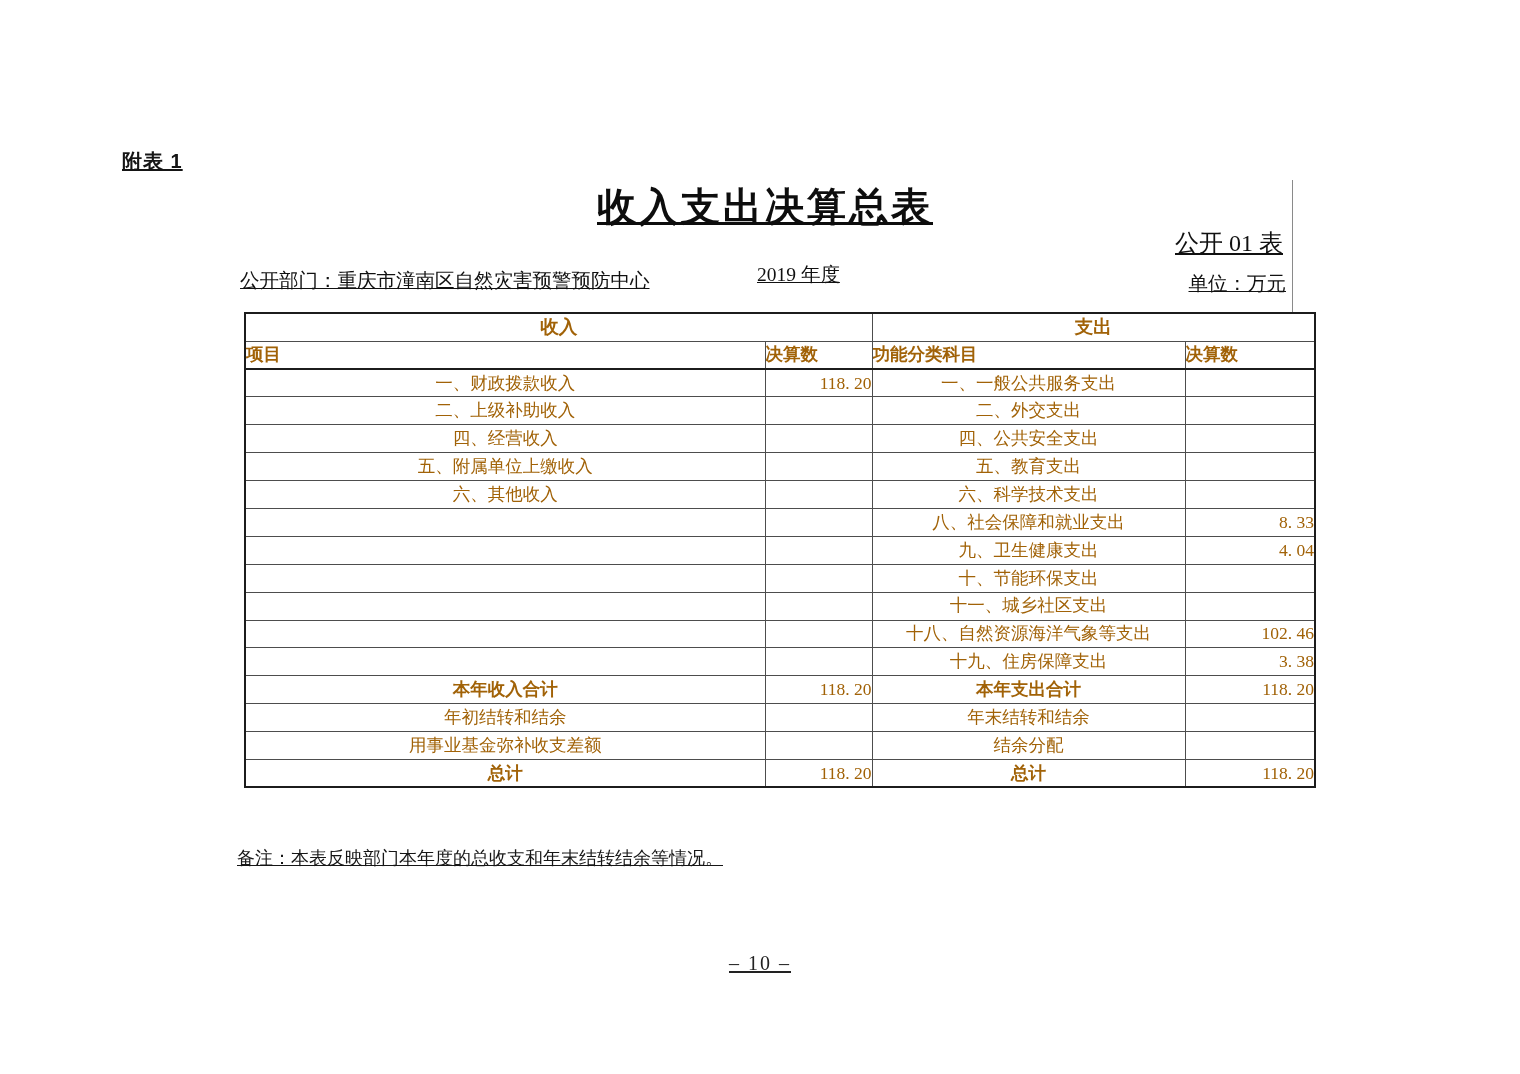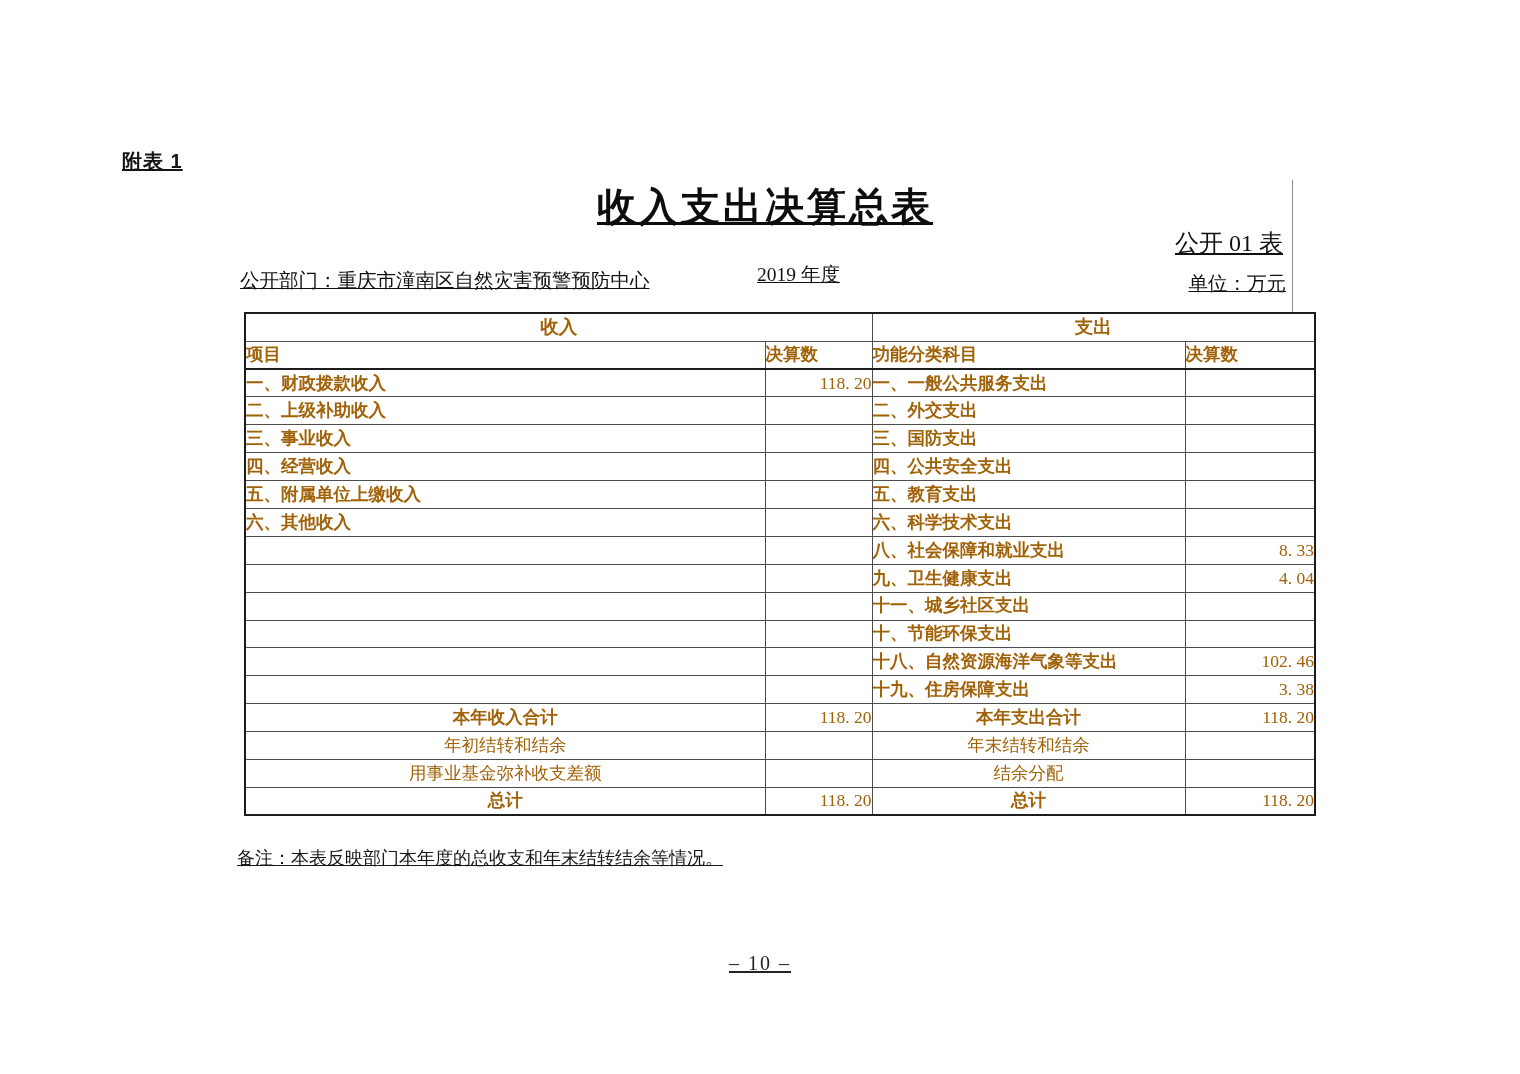--- a/index.html
+++ b/index.html
@@ -32,21 +32,21 @@
   table.main th,table.main td{
     border:1px solid #4d4d4d;padding:0;vertical-align:middle;
     overflow:hidden;white-space:nowrap;line-height:1.1;
   }
   table.main{border:2px solid #1c1c1c;}
   table.main tr{height:27.9px;}
   table.main tr.hrow{height:28px;}
   tr.hrow2 th{border-bottom:2px solid #1c1c1c;}
   th.section{font-size:18.5px;font-weight:700;text-align:center;}
   th.colhead{font-size:17.5px;font-weight:700;text-align:left;}
-  td.item{text-align:left;padding-left:10px;font-weight:bold;}
+  td.item{text-align:center;padding-left:10px;}
   td.num{text-align:right;padding-right:7px;}
   td.c{text-align:center;}
   .b{font-weight:700;}
   .note-line{left:237px;top:846px;font-size:18px;color:#161616;}
   .page-number{left:0;top:952px;width:1520px;text-align:center;font-size:20px;color:#222;letter-spacing:2px;}
 </style>
 </head>
 <body>
 
 <div class="abs attachment-label">附表 1</div>
@@ -82,26 +82,20 @@
       <td class="item">一、一般公共服务支出</td>
       <td class="num"></td>
     </tr>
     <tr>
       <td class="item">二、上级补助收入</td>
       <td class="num"></td>
       <td class="item">二、外交支出</td>
       <td class="num"></td>
     </tr>
     <tr>
-      <td class="item">三、事业收入</td>
-      <td class="num"></td>
-      <td class="item">三、国防支出</td>
-      <td class="num"></td>
-    </tr>
-    <tr>
       <td class="item">四、经营收入</td>
       <td class="num"></td>
       <td class="item">四、公共安全支出</td>
       <td class="num"></td>
     </tr>
     <tr>
       <td class="item">五、附属单位上缴收入</td>
       <td class="num"></td>
       <td class="item">五、教育支出</td>
       <td class="num"></td>
@@ -120,27 +114,27 @@
     </tr>
     <tr>
       <td class="item"></td>
       <td class="num"></td>
       <td class="item">九、卫生健康支出</td>
       <td class="num">4. 04</td>
     </tr>
     <tr>
       <td class="item"></td>
       <td class="num"></td>
-      <td class="item">十一、城乡社区支出</td>
+      <td class="item">十、节能环保支出</td>
       <td class="num"></td>
     </tr>
     <tr>
       <td class="item"></td>
       <td class="num"></td>
-      <td class="item">十、节能环保支出</td>
+      <td class="item">十一、城乡社区支出</td>
       <td class="num"></td>
     </tr>
     <tr>
       <td class="item"></td>
       <td class="num"></td>
       <td class="item">十八、自然资源海洋气象等支出</td>
       <td class="num">102. 46</td>
     </tr>
     <tr>
       <td class="item"></td>

